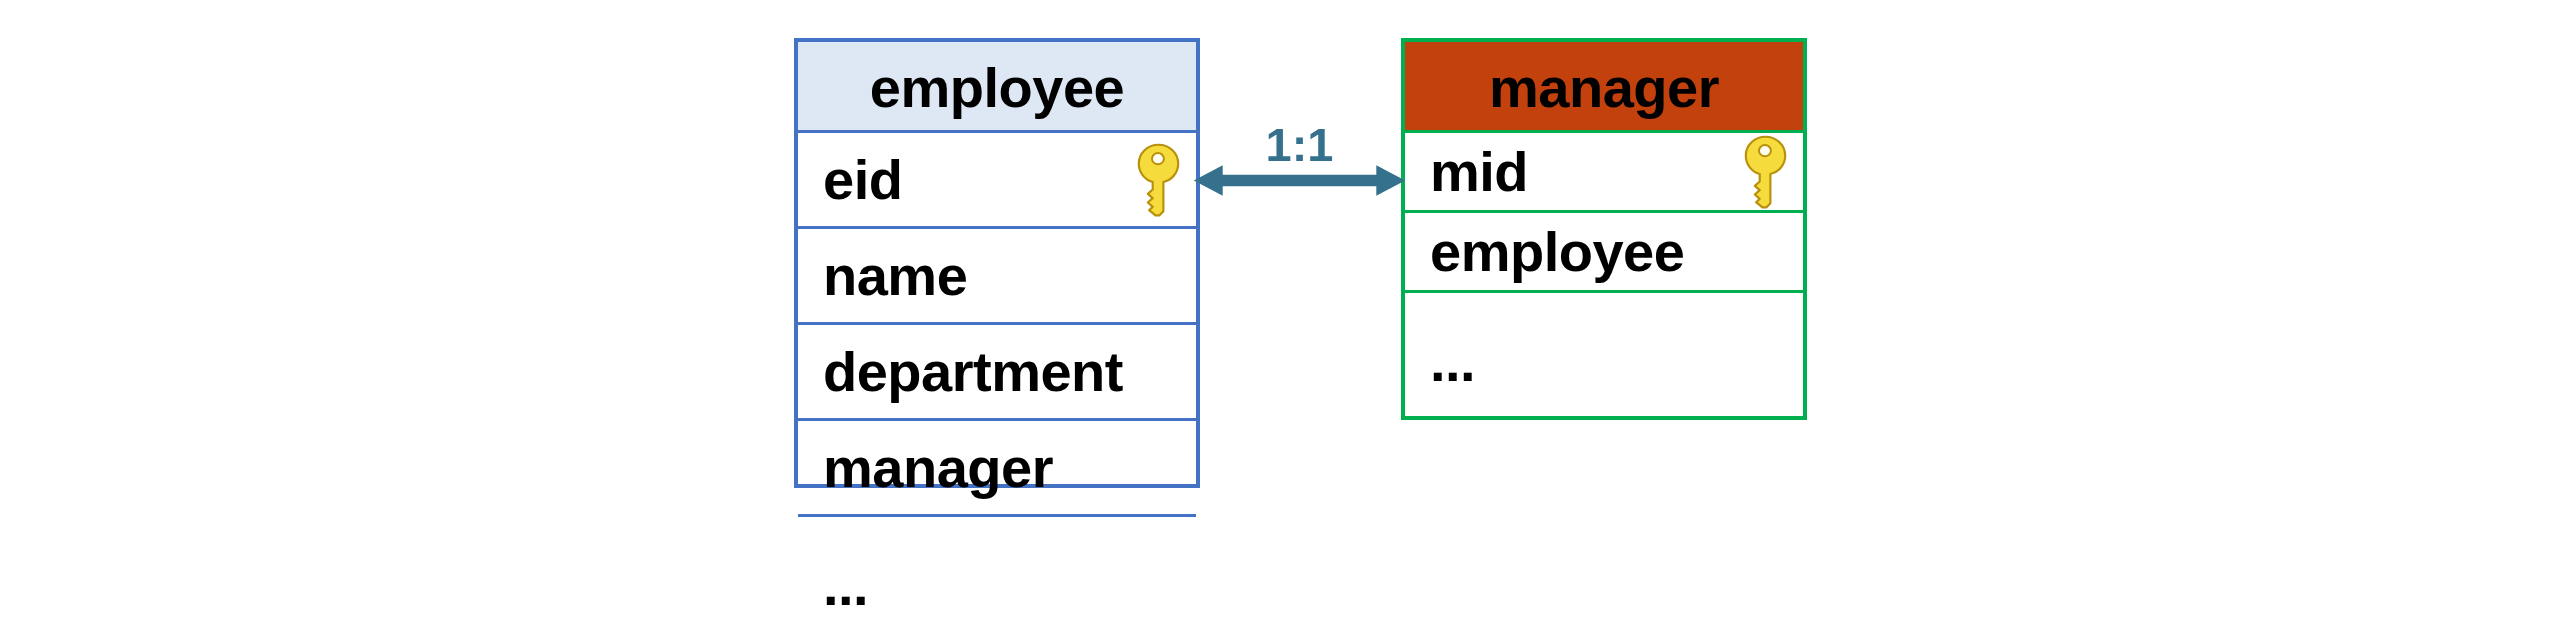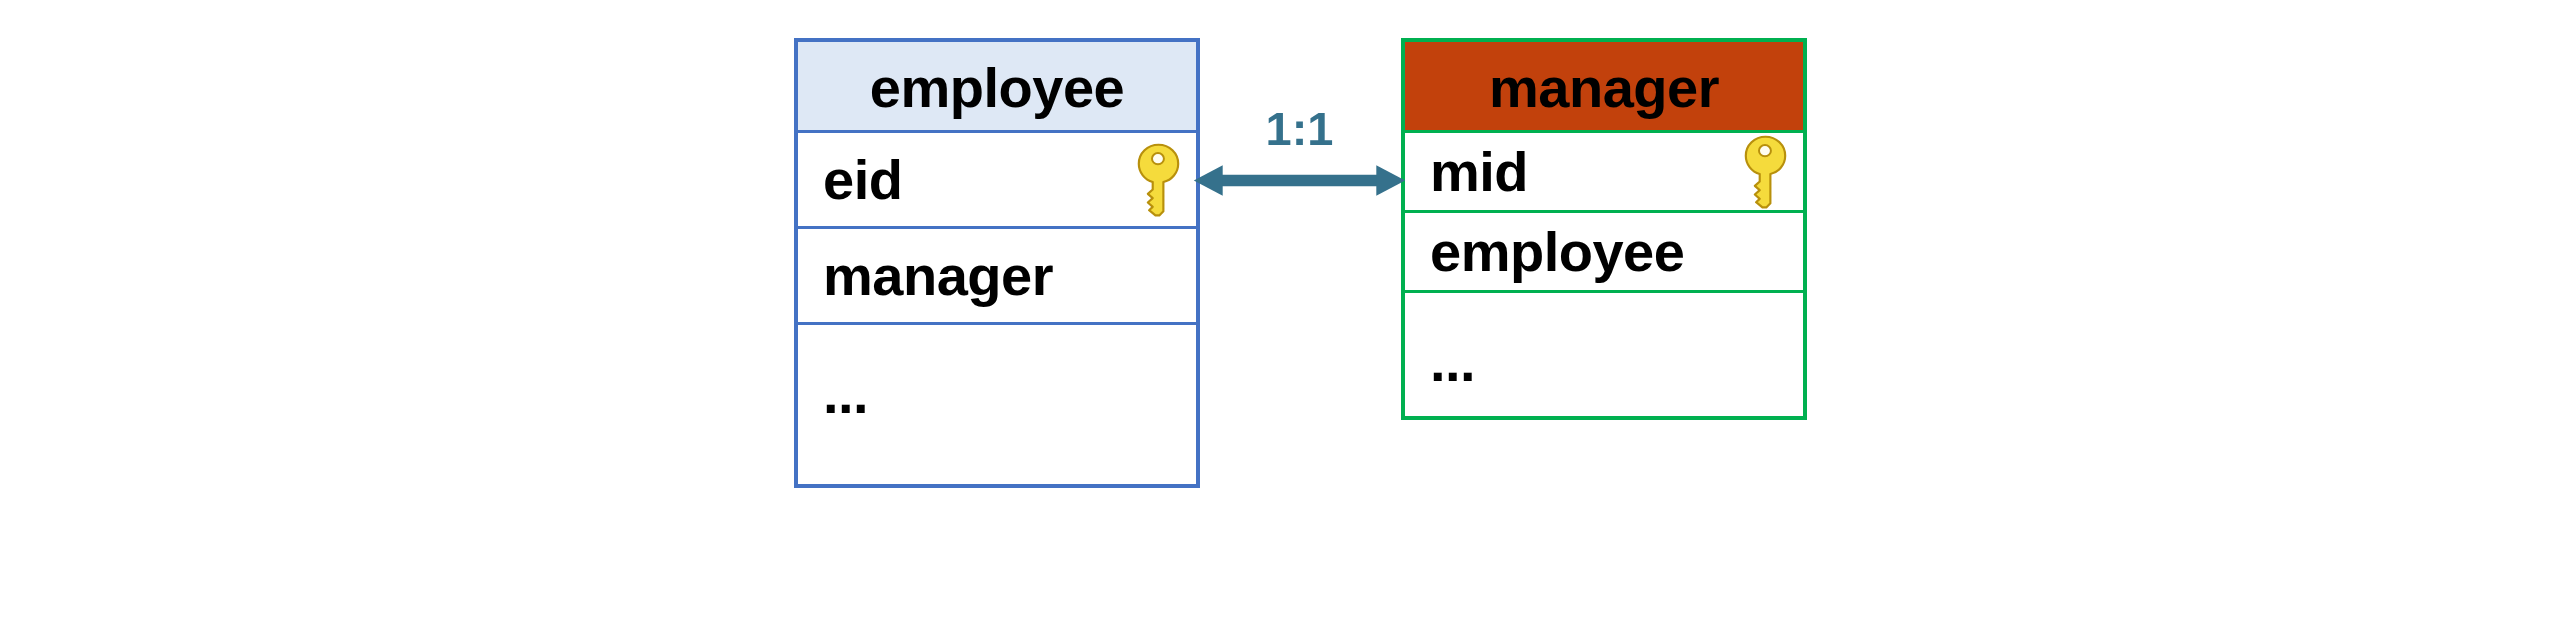--- a/index.html
+++ b/index.html
@@ -124,21 +124,21 @@
     position: absolute;
     left: 1192px;
     top: 155px;
     width: 215px;
     height: 51px;
   }
 
   #cardinality-label {
     position: absolute;
     left: 1192px;
-    top: 103px;
+    top: 119px;
     width: 215px;
     text-align: center;
     font-size: 47px;
     font-weight: bold;
     color: #35718C;
     letter-spacing: 0px;
     line-height: 51px;
   }
 </style>
 </head>
@@ -151,21 +151,27 @@
     <div class="entity-header">employee</div>
 
     <div class="attr-row">
       <span class="attr-name">eid</span>
       <svg class="key-icon" viewBox="0 0 52 84">
         <path d="M26 3 C13.8 3 4.2 12.3 4.2 24 C4.2 33.6 10.8 41.8 19.6 44.2 L19.6 52.5 L14.2 57.3 L19.6 62.1 L14.2 66.9 L19.6 71.7 L15.6 75.4 L22.6 81.2 L26.9 81.2 L31.4 76.6 L31.4 44.2 C40.7 42.2 47.8 33.9 47.8 24 C47.8 12.3 38.2 3 26 3 Z" fill="#F5DB3C" stroke="#B8900C" stroke-width="2.4" stroke-linejoin="round"></path>
         <ellipse cx="25.4" cy="18.4" rx="6.6" ry="6.2" fill="#FFFDF0" stroke="#B8900C" stroke-width="2.2"></ellipse>
       </svg>
     </div>
 
-
+    <div class="attr-row">
+      <span class="attr-name">name</span>
+    </div>
+
+    <div class="attr-row">
+      <span class="attr-name">department</span>
+    </div>
 
     <div class="attr-row">
       <span class="attr-name">manager</span>
     </div>
 
     <div class="attr-row ellipsis">
       <span class="attr-name">...</span>
     </div>
 
   </div>

